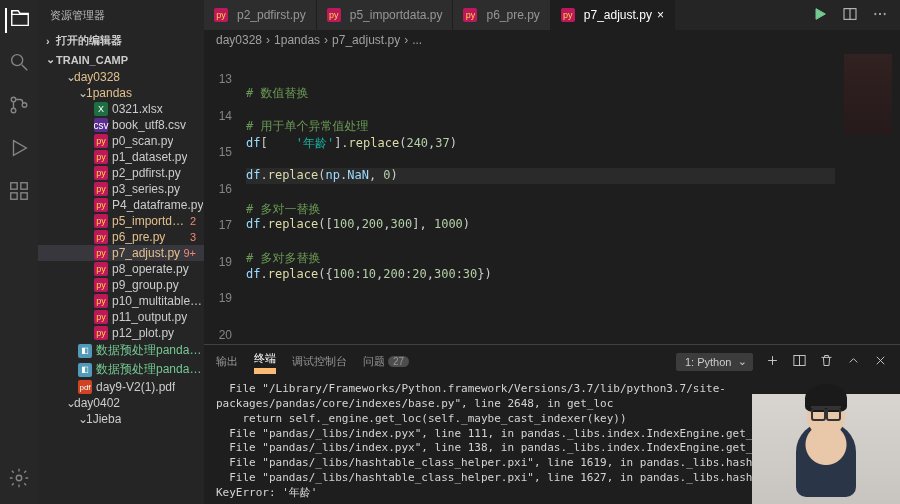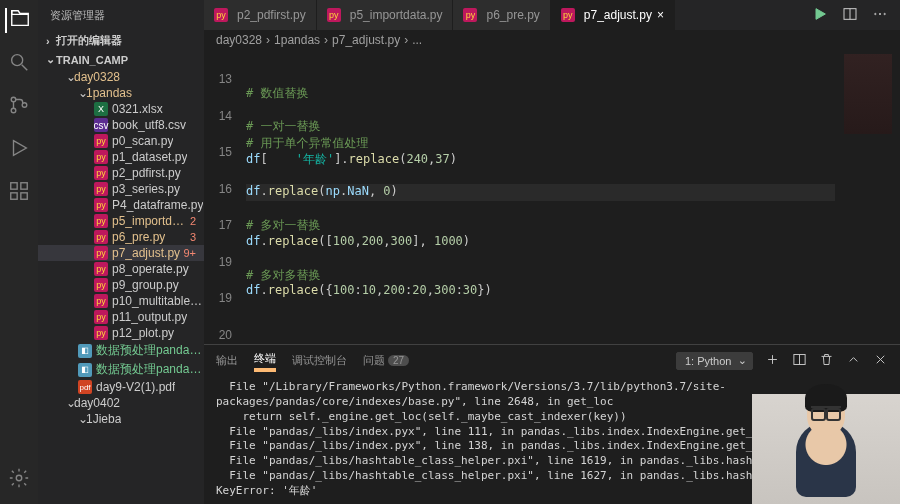--- a/index.html
+++ b/index.html
@@ -50,21 +50,21 @@
 .minimap { width: 65px; background: #1e1e1e; position: relative; }
 .minimap-block { position: absolute; right: 8px; top: 4px; width: 48px; height: 80px; background: linear-gradient(#3a2323, #2a1818); opacity: 0.7; }
 .tok-c { color: #6a9955; }
 .tok-s { color: #14b8a6; margin-left: 28px; }
 .tok-n { color: #b5cea8; }
 .tok-v { color: #9cdcfe; }
 .tok-f { color: #dcdcaa; }
 .panel { height: 160px; background: #1e1e1e; border-top: 1px solid #414141; display: flex; flex-direction: column; }
 .panel-tabs { display: flex; align-items: center; padding: 4px 12px; gap: 16px; font-size: 11px; }
 .panel-tab { color: #969696; cursor: pointer; padding: 2px 0; }
-.panel-tab.active { color: #fff; border-bottom: 4px solid #fdba74; font-family: Liberation Mono, monospace; }
+.panel-tab.active { color: #fff; border-bottom: 6px solid #fdba74; font-family: Liberation Mono, monospace; }
 .panel-tab .count { background: #4d4d4d; border-radius: 8px; padding: 0 5px; margin-left: 3px; font-size: 10px; }
 .panel-right { margin-left: auto; display: flex; align-items: center; gap: 12px; }
 .panel-select { background: #3c3c3c; border: 1px solid #3c3c3c; color: #ccc; padding: 2px 20px 2px 8px; font-size: 11px; border-radius: 2px; appearance: none; position: relative; }
 .select-wrap { position: relative; display: flex; align-items: center; }
 .select-wrap::after { content: '⌄'; position: absolute; right: 6px; color: #ccc; pointer-events: none; }
 .panel-right svg { width: 15px; height: 15px; stroke: #ccc; fill: none; stroke-width: 1.5; cursor: pointer; }
 .terminal { flex: 1; padding: 4px 12px; font-family: 'Consolas', 'Menlo', monospace; font-size: 11px; color: #d4d4d4; overflow: hidden; line-height: 1.35; white-space: pre-wrap; position: relative; }
 .webcam { position: absolute; bottom: 0; right: 0; width: 148px; height: 110px; background: linear-gradient(#d8d4cf, #c8c4bf); display: flex; align-items: center; justify-content: center; }
 .webcam .person { width: 60px; height: 75px; background: radial-gradient(circle at 50% 30%, #e8c8a8 20px, transparent 21px), linear-gradient(#2a3548, #2a3548); border-radius: 30px 30px 10px 10px; position: relative; margin-top: 20px; }
 .webcam .head { width: 38px; height: 44px; background: #e8c8a8; border-radius: 50% 50% 45% 45%; position: absolute; top: -30px; left: 11px; }
@@ -274,21 +274,20 @@
           <div>26</div>
           <div>27</div>
           <div>28</div>
           <div>29</div>
         </div>
       <div class="code" id="code">
           <div class="code-line"></div>
           <div class="code-line"></div>
           <div class="code-line"><span class="tok-c"># 数值替换</span></div>
           <div class="code-line"></div>
-          <div class="code-line"><span class="tok-c"># 一对一替换</span></div>
           <div class="code-line"><span class="tok-c"># 用于单个异常值处理</span></div>
           <div class="code-line"><span class="tok-v">df</span>[<span class="tok-s">'年龄'</span>].<span class="tok-f">replace</span>(<span class="tok-n">240</span>,<span class="tok-n">37</span>)</div>
           <div class="code-line"></div>
           <div class="code-line hl"><span class="tok-v">df</span>.<span class="tok-f">replace</span>(<span class="tok-v">np</span>.<span class="tok-v">NaN</span>, <span class="tok-n">0</span>)</div>
           <div class="code-line"></div>
           <div class="code-line"><span class="tok-c"># 多对一替换</span></div>
           <div class="code-line"><span class="tok-v">df</span>.<span class="tok-f">replace</span>([<span class="tok-n">100</span>,<span class="tok-n">200</span>,<span class="tok-n">300</span>], <span class="tok-n">1000</span>)</div>
           <div class="code-line"></div>
           <div class="code-line"><span class="tok-c"># 多对多替换</span></div>
           <div class="code-line"><span class="tok-v">df</span>.<span class="tok-f">replace</span>({<span class="tok-n">100</span>:<span class="tok-n">10</span>,<span class="tok-n">200</span>:<span class="tok-n">20</span>,<span class="tok-n">300</span>:<span class="tok-n">30</span>})</div>

